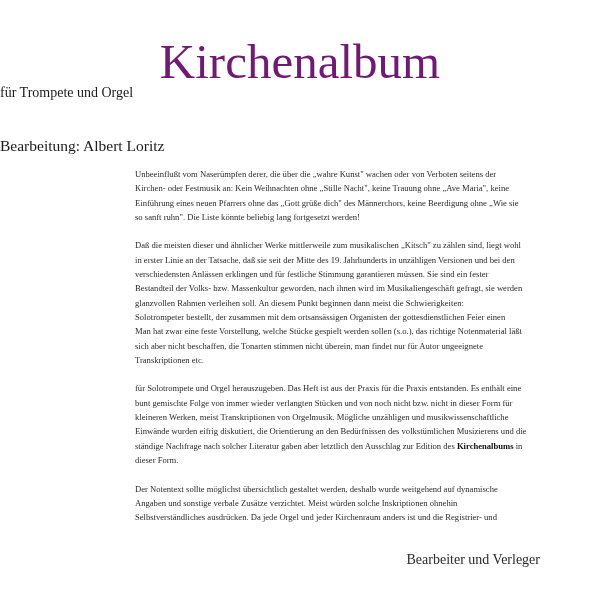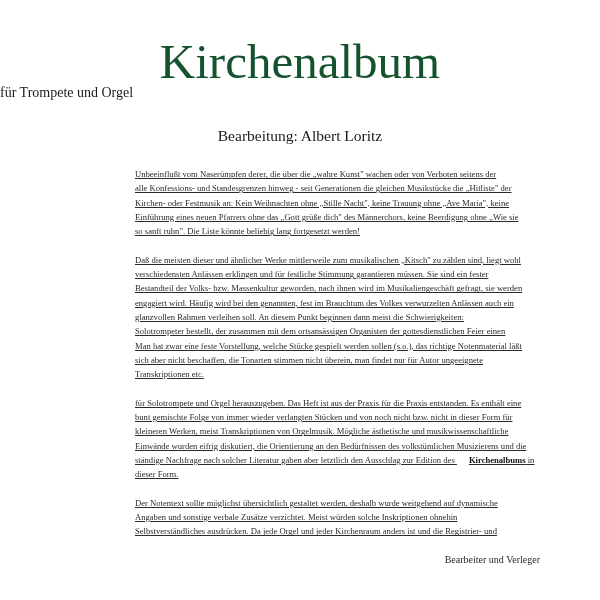--- a/index.html
+++ b/index.html
@@ -1,60 +1,59 @@
 <!DOCTYPE html>
 <html><head>
 <meta charset="utf-8">
 <style>
   html, body { margin: 0; padding: 0; background: #ffffff; }
   body { width: 600px; height: 600px; position: relative; overflow: hidden;
          font-family: "Liberation Serif", "DejaVu Serif", serif; color: #1a1a1a; }
   .title { position: absolute; left: 0; width: 600px; top: 34px; text-align: center;
-           font-size: 49px; line-height: 56px; color: #14532d; }
+           font-size: 49px; line-height: 56px; color: #701a75; }
   .subtitle { position: absolute; left: 0; width: 600px; top: 84px; text-align: left;
               font-size: 14px; line-height: 18px; }
-  .arranger { position: absolute; left: 0; width: 600px; top: 126px; text-align: center;
+  .arranger { position: absolute; left: 0; width: 600px; top: 136px; text-align: left;
               font-size: 15.5px; line-height: 20px; }
   .body { position: absolute; left: 135px; top: 167px; width: 400px; font-size: 8.6px; line-height: 14.3px; color: #2a2a2a; }
   .para { margin: 0 0 14.3px 0; }
-  .line { display: block; white-space: nowrap; text-decoration: underline; }
+  .line { display: block; white-space: nowrap; }
   .signoff { position: absolute; left: 390px; width: 150px; top: 553px; text-align: right;
-             font-size: 10px; line-height: 14px; color: #2a2a2a; }
-  b { font-weight: bold; color: #111; margin-left: 12px; }
+             font-size: 14px; line-height: 14px; color: #2a2a2a; }
+  b { font-weight: bold; color: #111; }
 </style>
 </head>
 <body>
 
 <div class="title">Kirchenalbum</div>
 <div class="subtitle">für Trompete und Orgel</div>
 <div class="arranger">Bearbeitung: Albert Loritz</div>
 
 <div class="body">
   <p class="para">
     <span class="line">Unbeeinflußt vom Naserümpfen derer, die über die „wahre Kunst" wachen oder von Verboten seitens der</span>
-    <span class="line">alle Konfessions- und Standesgrenzen hinweg - seit Generationen die gleichen Musikstücke die „Hitliste" der</span>
     <span class="line">Kirchen- oder Festmusik an: Kein Weihnachten ohne „Stille Nacht", keine Trauung ohne „Ave Maria", keine</span>
     <span class="line">Einführung eines neuen Pfarrers ohne das „Gott grüße dich" des Männerchors, keine Beerdigung ohne „Wie sie</span>
     <span class="line">so sanft ruhn". Die Liste könnte beliebig lang fortgesetzt werden!</span>
   </p>
   <p class="para">
     <span class="line">Daß die meisten dieser und ähnlicher Werke mittlerweile zum musikalischen „Kitsch" zu zählen sind, liegt wohl</span>
+    <span class="line">in erster Linie an der Tatsache, daß sie seit der Mitte des 19. Jahrhunderts in unzähligen Versionen und bei den</span>
     <span class="line">verschiedensten Anlässen erklingen und für festliche Stimmung garantieren müssen. Sie sind ein fester</span>
     <span class="line">Bestandteil der Volks- bzw. Massenkultur geworden, nach ihnen wird im Musikaliengeschäft gefragt, sie werden</span>
-    <span class="line">engagiert wird. Häufig wird bei den genannten, fest im Brauchtum des Volkes verwurzelten Anlässen auch ein</span>
     <span class="line">glanzvollen Rahmen verleihen soll. An diesem Punkt beginnen dann meist die Schwierigkeiten:</span>
     <span class="line">Solotrompeter bestellt, der zusammen mit dem ortsansässigen Organisten der gottesdienstlichen Feier einen</span>
     <span class="line">Man hat zwar eine feste Vorstellung, welche Stücke gespielt werden sollen (s.o.), das richtige Notenmaterial läßt</span>
     <span class="line">sich aber nicht beschaffen, die Tonarten stimmen nicht überein, man findet nur für Autor ungeeignete</span>
     <span class="line">Transkriptionen etc.</span>
   </p>
   <p class="para">
     <span class="line">für Solotrompete und Orgel herauszugeben. Das Heft ist aus der Praxis für die Praxis entstanden. Es enthält eine</span>
     <span class="line">bunt gemischte Folge von immer wieder verlangten Stücken und von noch nicht bzw. nicht in dieser Form für</span>
-    <span class="line">kleineren Werken, meist Transkriptionen von Orgelmusik. Mögliche ästhetische und musikwissenschaftliche</span>
+    <span class="line">kleineren Werken, meist Transkriptionen von Orgelmusik. Mögliche unzähligen und musikwissenschaftliche</span>
     <span class="line">Einwände wurden eifrig diskutiert, die Orientierung an den Bedürfnissen des volkstümlichen Musizierens und die</span>
     <span class="line"><span>ständige Nachfrage nach solcher Literatur gaben aber letztlich den Ausschlag zur Edition des </span><b>Kirchenalbums</b><span> in</span></span>
     <span class="line">dieser Form.</span>
   </p>
   <p class="para">
     <span class="line">Der Notentext sollte möglichst übersichtlich gestaltet werden, deshalb wurde weitgehend auf dynamische</span>
     <span class="line">Angaben und sonstige verbale Zusätze verzichtet. Meist würden solche Inskriptionen ohnehin</span>
     <span class="line">Selbstverständliches ausdrücken. Da jede Orgel und jeder Kirchenraum anders ist und die Registrier- und</span>
 
   </p>

